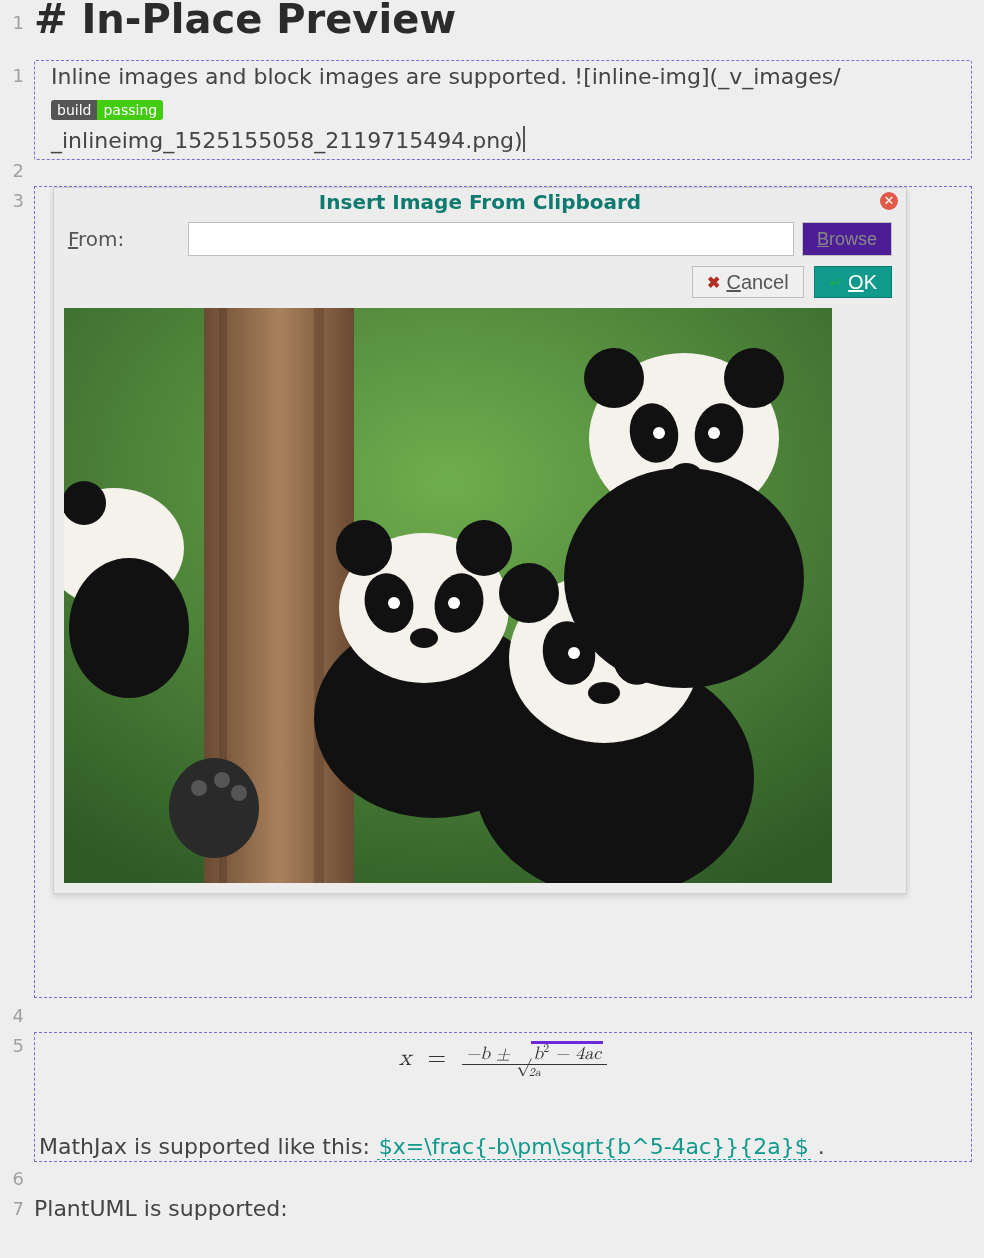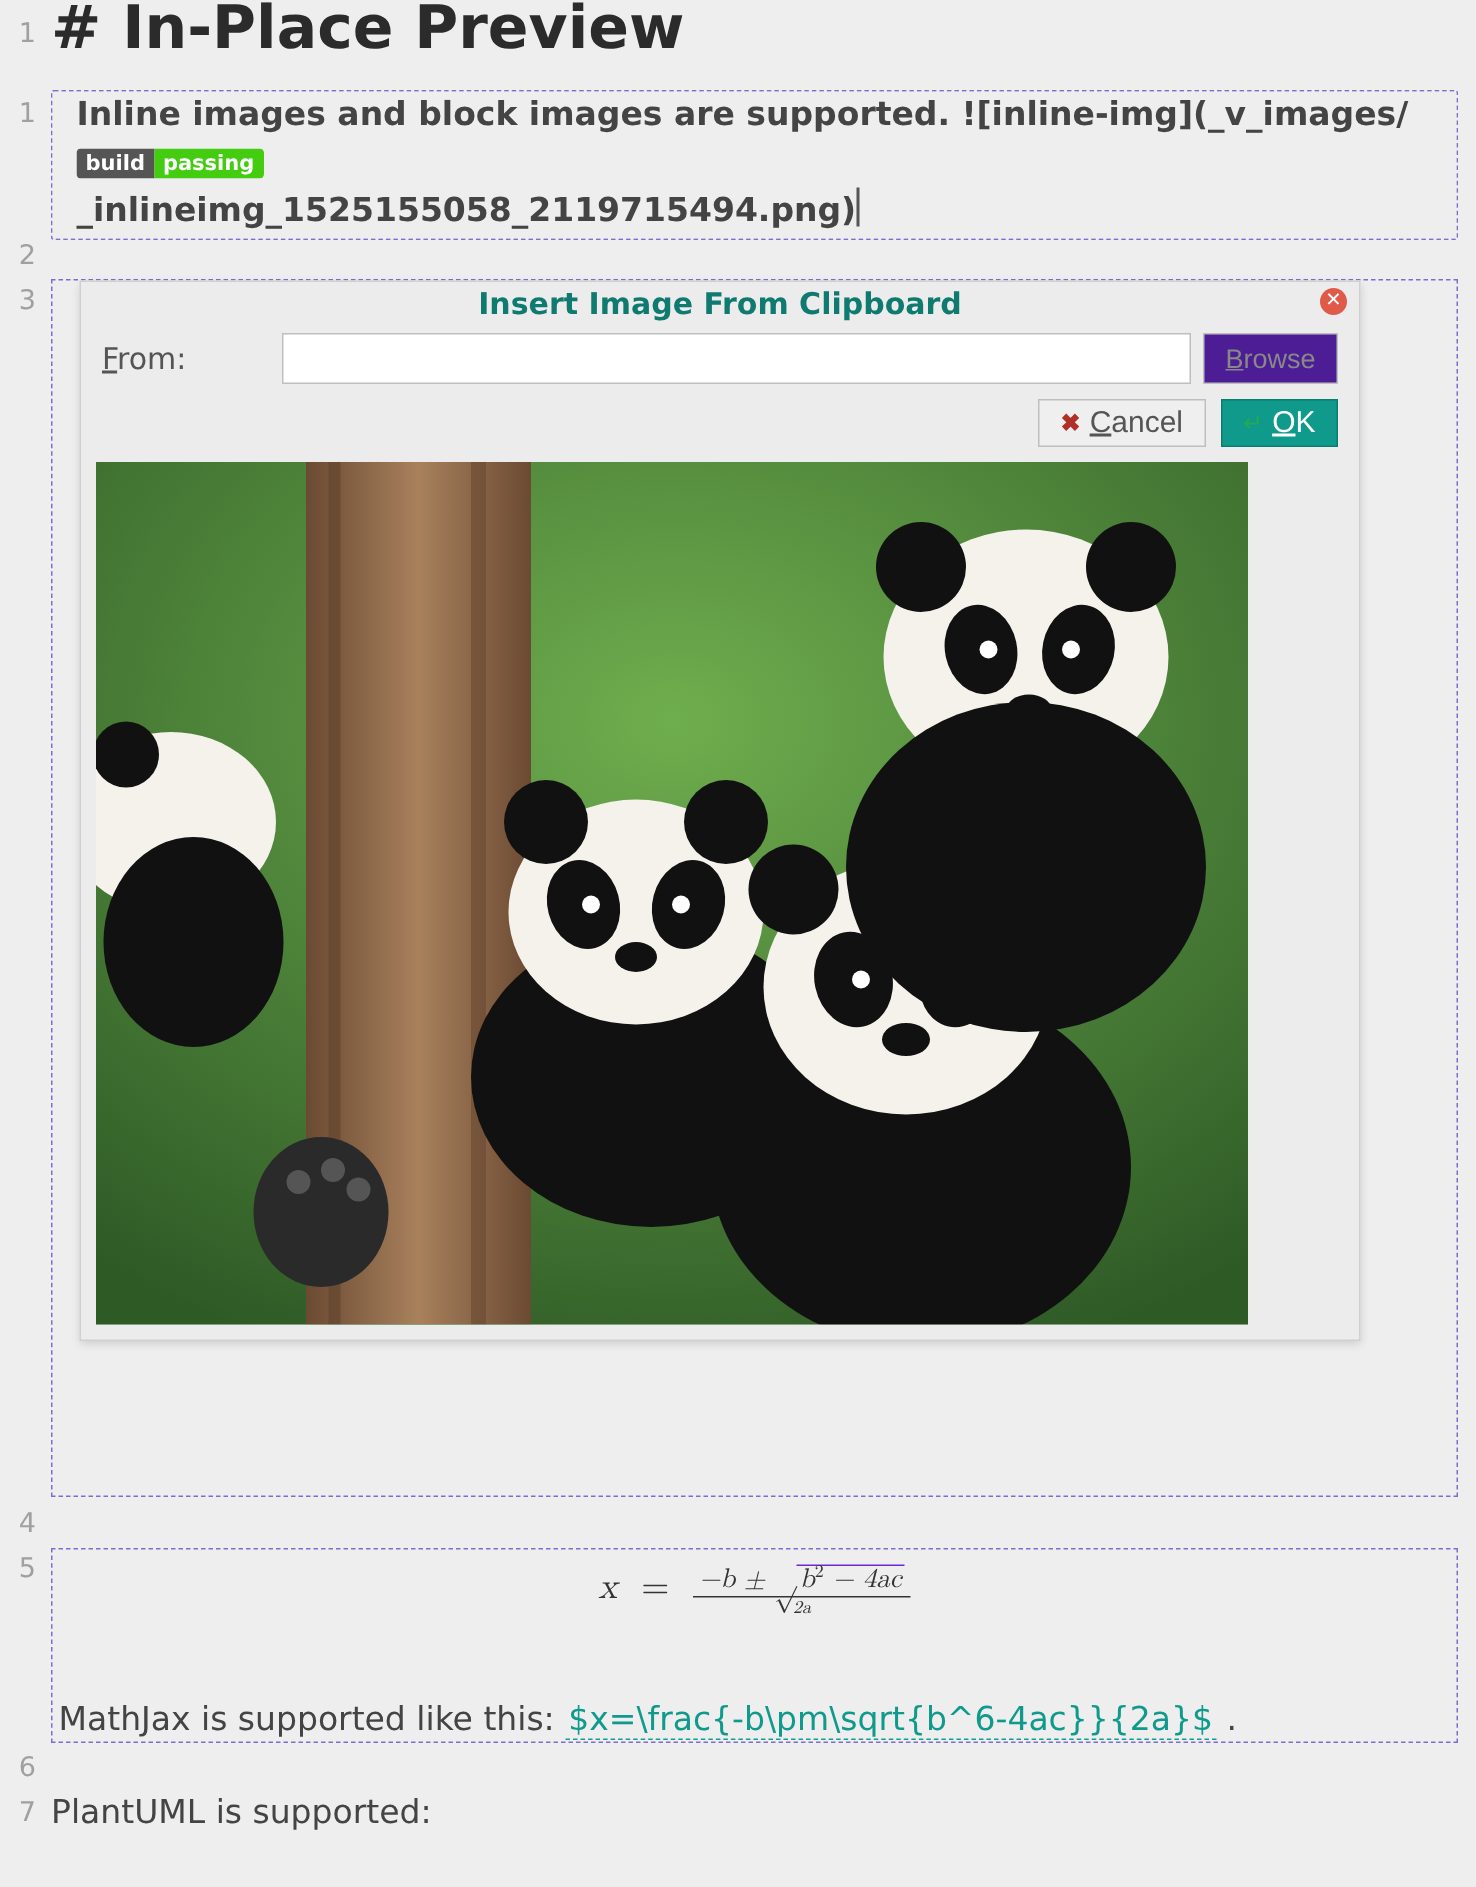--- a/index.html
+++ b/index.html
@@ -61,21 +61,20 @@
   
   .para-block {
     position: absolute;
     left: 0;
     border: 1px dashed #7a6fd1;
     border-radius: 2px;
     padding: 0 4px 2px 16px;
     font-size: 22px;
     line-height: 32px;
     color: #444;
-    font-weight: bold;
   }
   .para1 { top: 60px; width: 938px; }
   .para1 .row { display: block; }
 
   .badge {
     display: inline-block;
     vertical-align: middle;
     font-family: "DejaVu Sans", sans-serif;
     font-size: 14px;
     color: #fff;
@@ -220,21 +219,21 @@
     color: #333;
     font-style: italic;
   }
   .math-eq .frac {
     display: inline-block;
     vertical-align: middle;
     text-align: center;
   }
   .math-eq .num { display:block; border-bottom:1px solid #333; padding:0 4px; font-size:18px; }
   .math-eq .den { display:block; padding:0 4px; font-size:12px; }
-  .math-eq .sqrt { border-top:1px solid #6d28d9; padding:0 2px; }
+  .math-eq .sqrt { border-top:3px solid #6d28d9; padding:0 2px; }
   .math-eq sup { font-size: 12px; font-style: normal; }
 
   .math-line {
     position: absolute;
     left: 4px;
     bottom: 2px;
     font-size: 22px;
     color: #444;
   }
   .math-line .code {
@@ -390,20 +389,20 @@
     <div class="math-block">
       <div class="math-eq">
         <span>x</span>
         <span style="font-style:normal; padding:0 8px;">=</span>
         <span class="frac">
           <span class="num">−<i>b</i> ± <span style="font-style:normal;">√</span><span class="sqrt"><i>b</i><sup>2</sup> − 4<i>ac</i></span></span>
           <span class="den">2<i>a</i></span>
         </span>
       </div>
       <div class="math-line">
-        <span>MathJax is supported like this: </span><span class="code">$x=\frac{-b\pm\sqrt{b^6-4ac}}{2a}$</span><span> .</span>
+        <span>MathJax is supported like this: </span><span class="code">$x=\frac{-b\pm\sqrt{b^5-4ac}}{2a}$</span><span> .</span>
       </div>
     </div>
 
     <div class="line7">PlantUML is supported:</div>
 
   </div>
 </div>
 
 </body></html>

